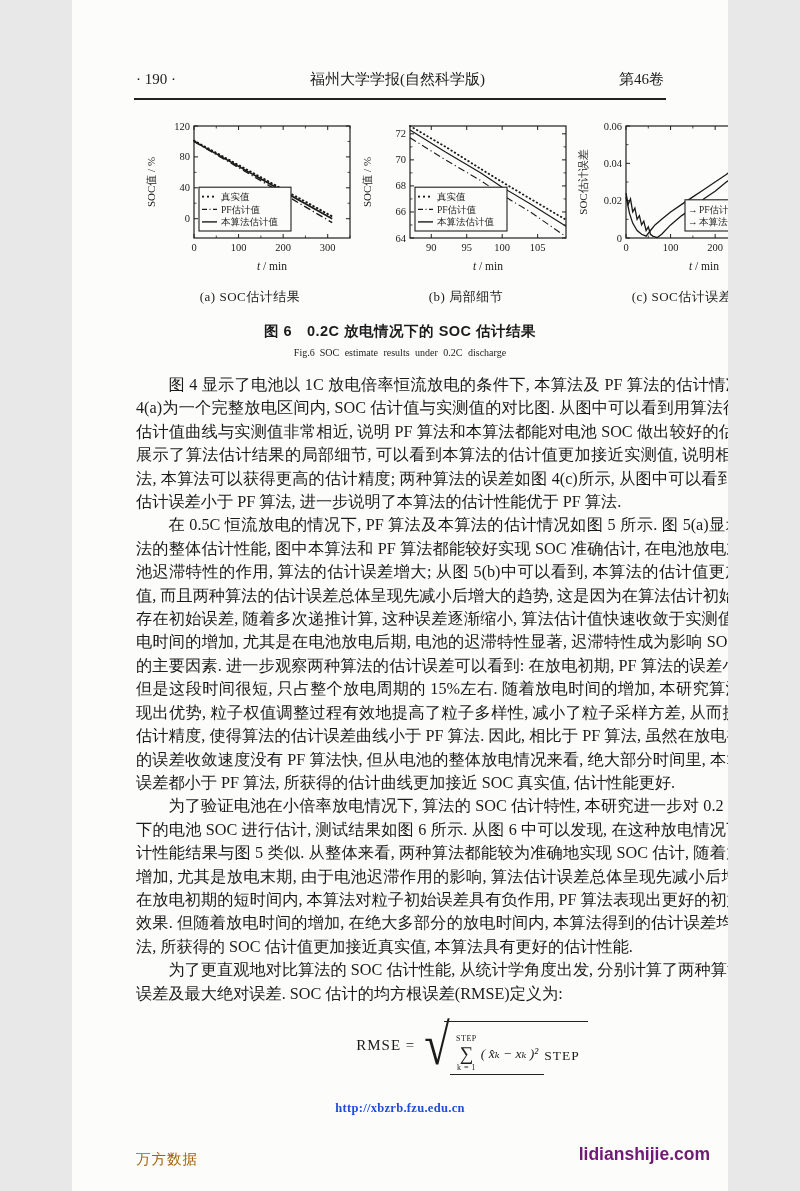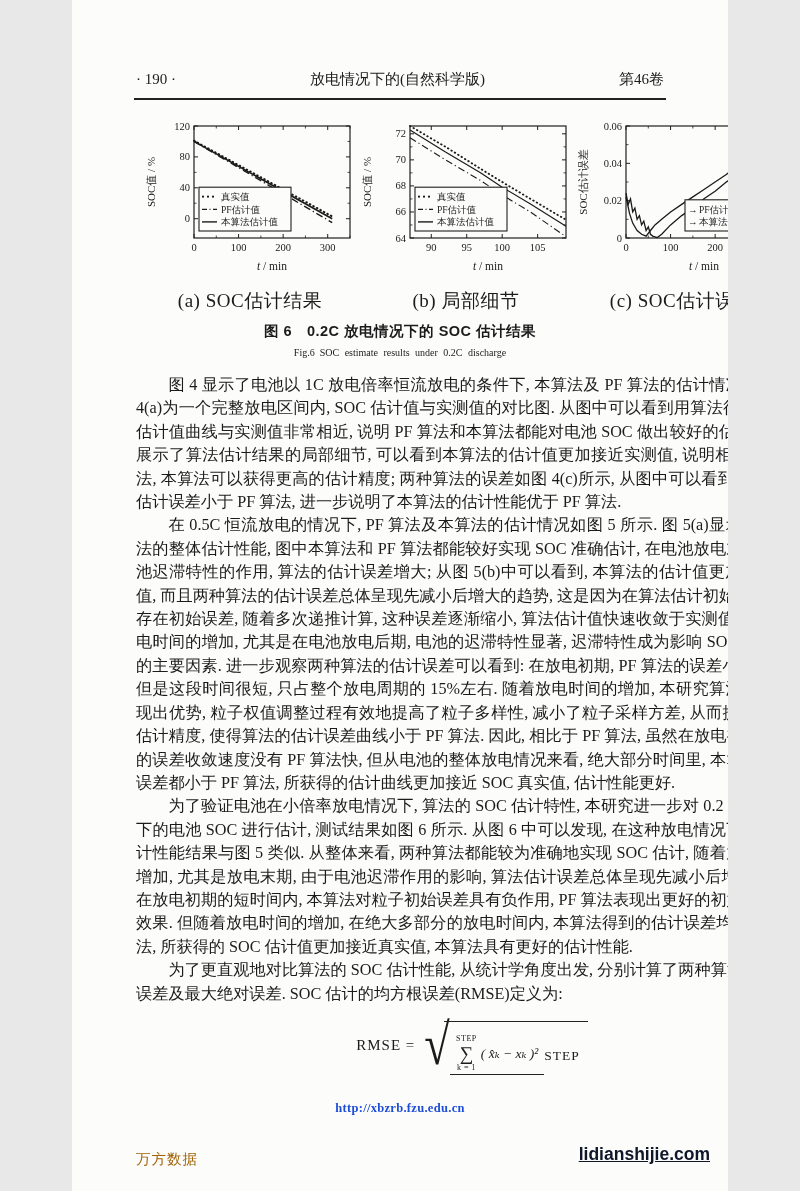--- a/index.html
+++ b/index.html
@@ -17,21 +17,21 @@
   .head-rule{
     position:absolute;top:98px;left:62px;right:62px;height:2px;background:#222;
   }
   
   .fig-row{
     position:absolute;top:118px;left:70px;right:58px;
     display:flex;justify-content:space-between;
   }
   .subplot{width:216px;display:flex;flex-direction:column;align-items:center;}
   .subplot svg{display:block;}
-  .sub-caption{font-size:19px;margin-top:2px;letter-spacing:.5px;}
+  .sub-caption{font-size:13px;margin-top:2px;letter-spacing:.5px;}
   
   .fig-caption{position:absolute;top:322px;left:0;right:0;text-align:center;}
   .fig-caption .zh{font-weight:bold;font-size:14.5px;font-family:"Liberation Sans","DejaVu Sans",sans-serif;letter-spacing:.5px;}
   .fig-caption .en{font-size:10px;margin-top:6px;word-spacing:3px;}
   
   .body-text{
     position:absolute;top:374px;left:64px;width:672px;
     font-size:16.2px;line-height:23.4px;text-align:justify;
   }
   .body-text p{margin:0;text-indent:2em;}
@@ -66,21 +66,21 @@
     font-size:17.5px;font-weight:600;text-decoration:none;
   }
 </style>
 </head>
 <body>
 
 <div class="page">
 
   <div class="header">
     <span>· 190 ·</span>
-    <span>放电情况下的(自然科学版)</span>
+    <span>福州大学学报(自然科学版)</span>
     <span>第46卷</span>
   </div>
   <div class="head-rule"></div>
 
   <div class="fig-row">
     <div class="subplot">
       <div>
           <svg width="216" height="168" viewBox="0 0 216 168" font-family="Liberation Serif, DejaVu Serif, serif">
             <rect x="52" y="8" width="156" height="112" fill="none" stroke="#1e1e1e" stroke-width="1.2"></rect>
             <line x1="52" y1="120" x2="52" y2="116" stroke="#1e1e1e" stroke-width="1"></line>
@@ -281,15 +281,15 @@
             <span class="frac-den">STEP</span>
           </span>
         </span>
       </span>
     </div>
 
   </div>
 
   <a class="press-url" href="#">http://xbzrb.fzu.edu.cn</a>
   <div class="watermark">万方数据</div>
-  <a class="site-link" href="#" style="color: #0f172a; text-decoration: underline;">lidianshijie.com</a>
+  <a class="site-link" href="#" style="color: #701a75;">lidianshijie.com</a>
 
 </div>
 
 </body></html>

